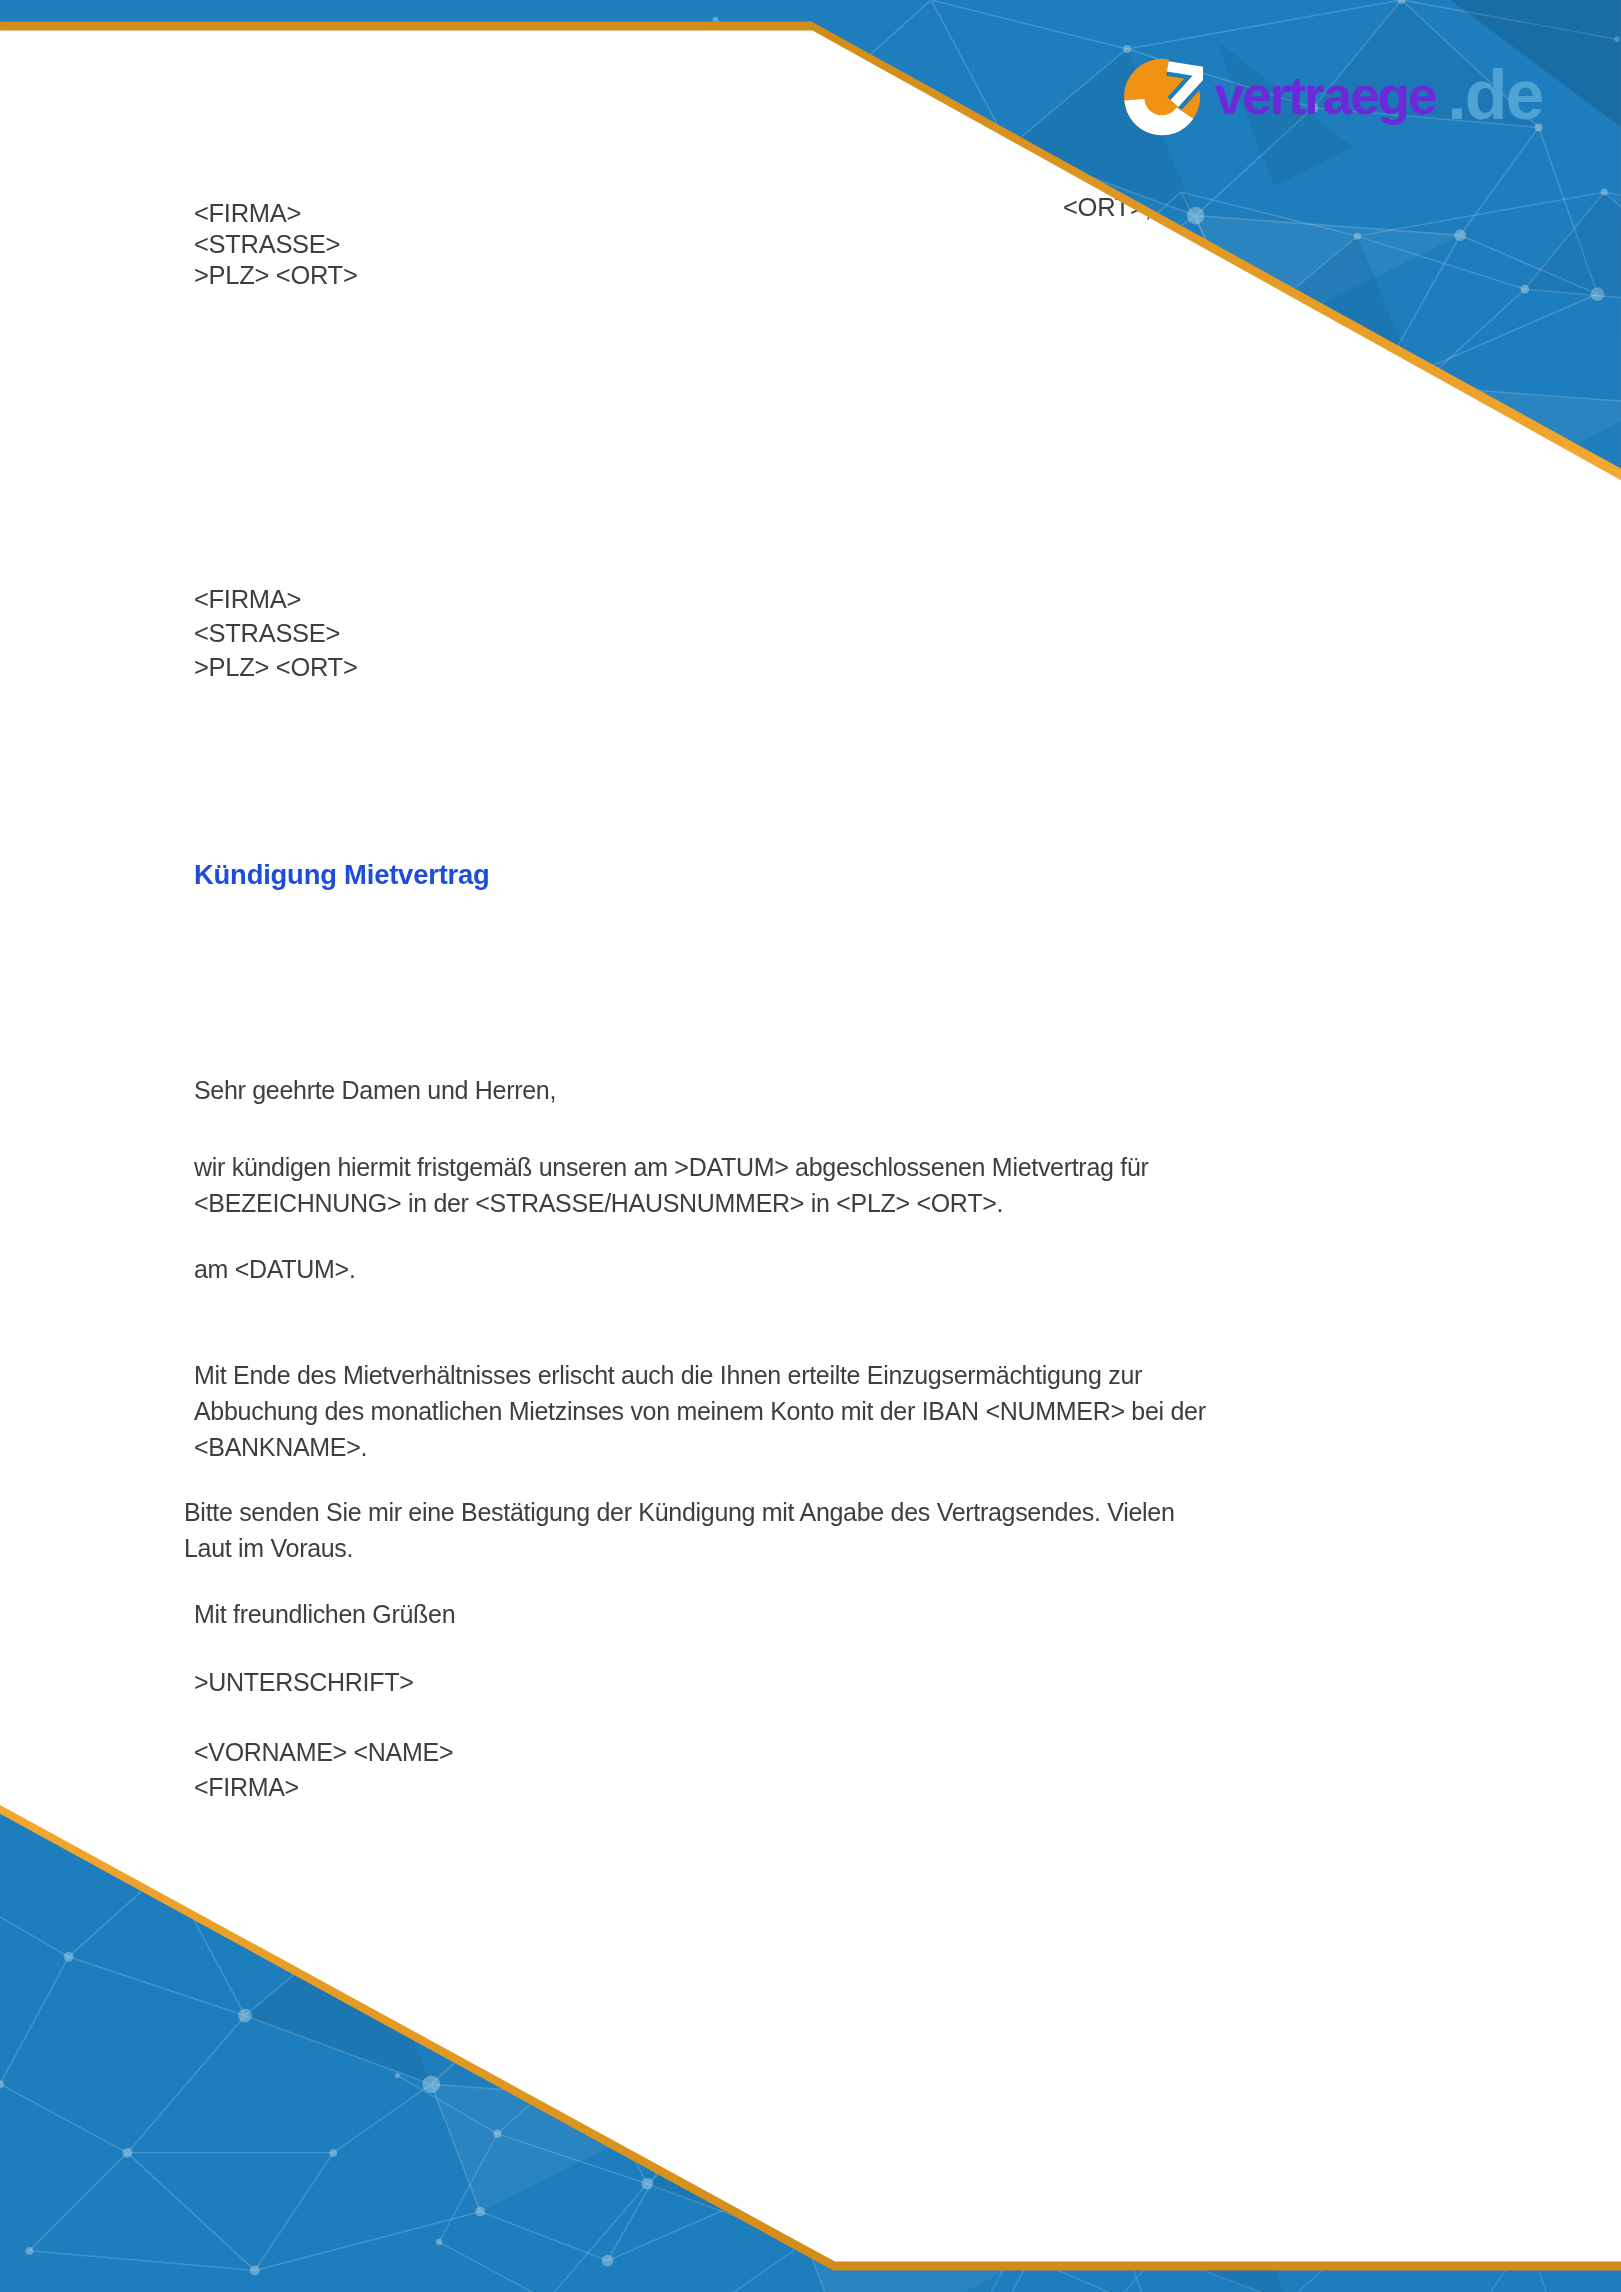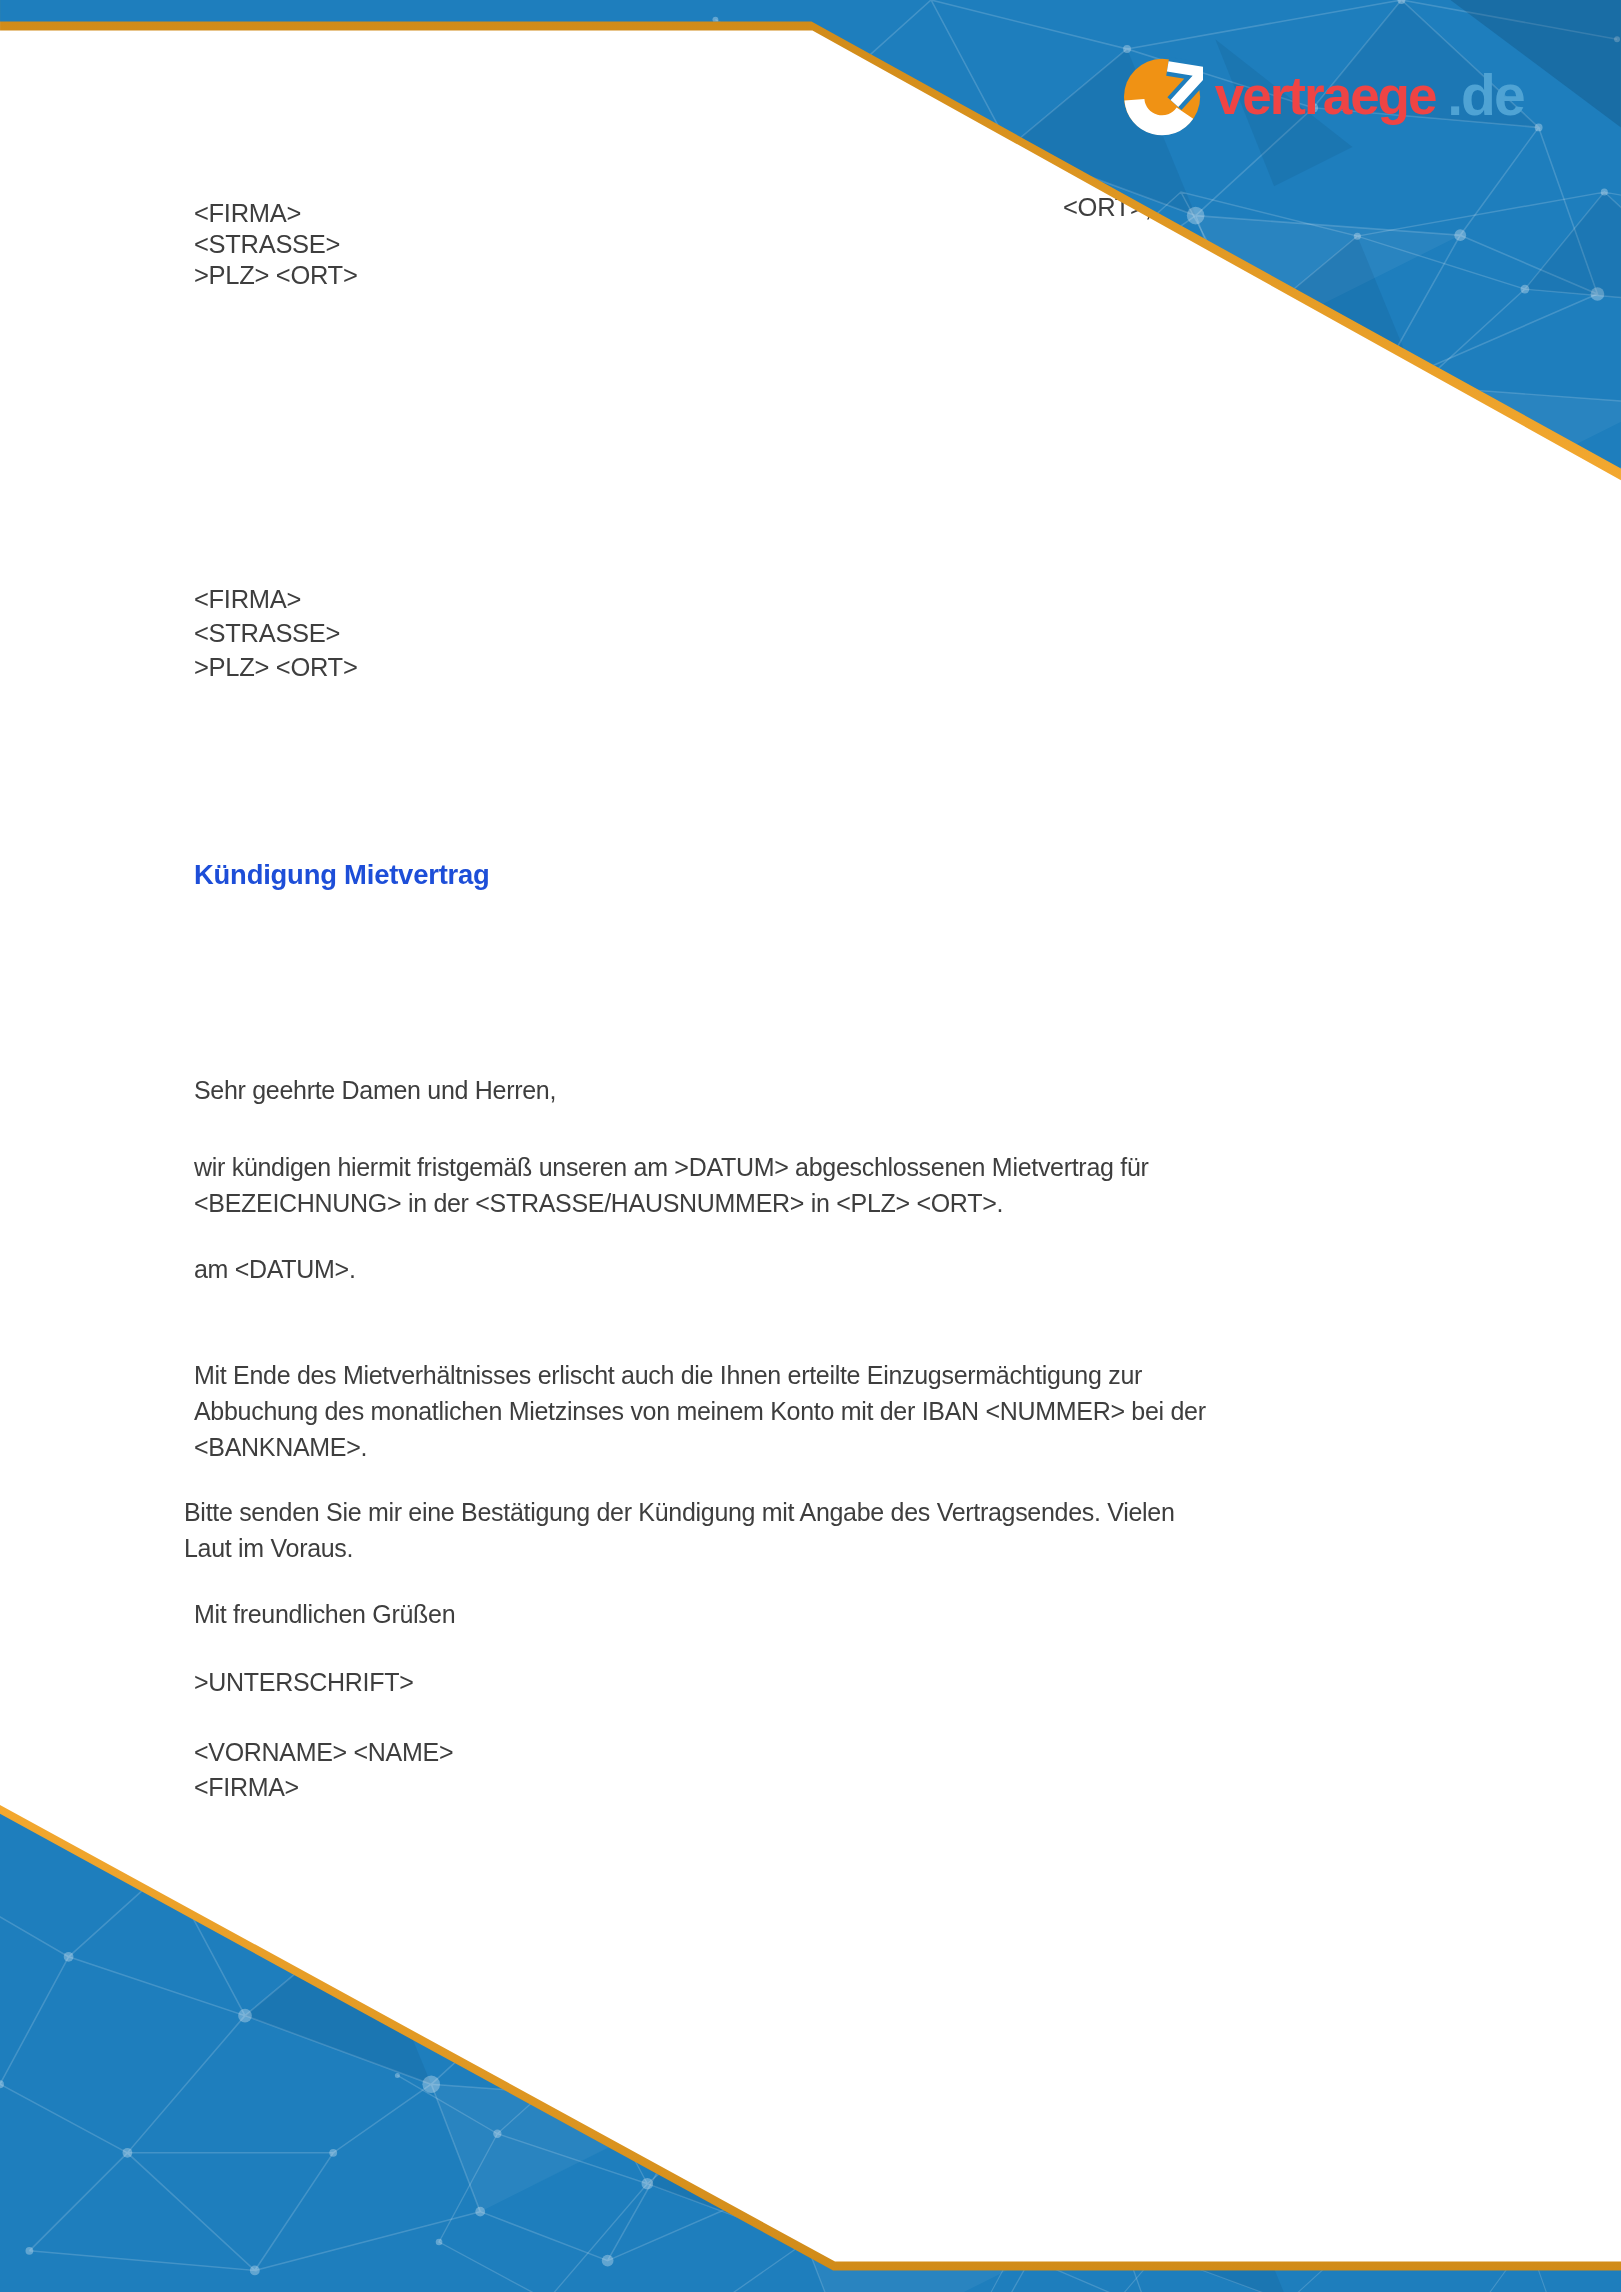--- a/index.html
+++ b/index.html
@@ -10,22 +10,22 @@
     overflow:hidden;
     font-family:"Liberation Sans",sans-serif;
     color:#3e3e3e;
   }
   .abs{position:absolute;}
   
   svg.header-g{position:absolute;left:0;top:0;z-index:2;pointer-events:none;}
   svg.footer-g{position:absolute;left:0;top:1800px;z-index:1;pointer-events:none;}
   
   .logo{position:absolute;left:1123px;top:53px;display:flex;align-items:center;gap:11.8px;z-index:3;}
-  .brand{font-size:53px;font-weight:700;color:#ef4444;letter-spacing:-2px;line-height:1;}
-  .tld{font-size:57px;font-weight:700;color:#4fa3d4;letter-spacing:-2px;line-height:1;}
+  .brand{font-size:53px;font-weight:700;color:#6d28d9;letter-spacing:-2px;line-height:1;}
+  .tld{font-size:70px;font-weight:700;color:#4fa3d4;letter-spacing:-2px;line-height:1;}
   
   .addr{font-size:25.5px;line-height:31px;letter-spacing:-0.3px;}
   .addr .line{display:block;white-space:nowrap;}
   .date-line{font-size:25.5px;letter-spacing:-0.3px;z-index:1;white-space:nowrap;}
   .subject{font-size:27.4px;font-weight:700;color:#1d4ed8;letter-spacing:-0.2px;white-space:nowrap;}
   .para{font-size:25px;line-height:36px;letter-spacing:-0.3px;}
   .para .line{display:block;white-space:nowrap;}
   
   .footer-text{z-index:2;color:#ffffff;font-size:47px;line-height:62px;letter-spacing:0.2px;}
   .footer-text .line{display:block;white-space:nowrap;}

